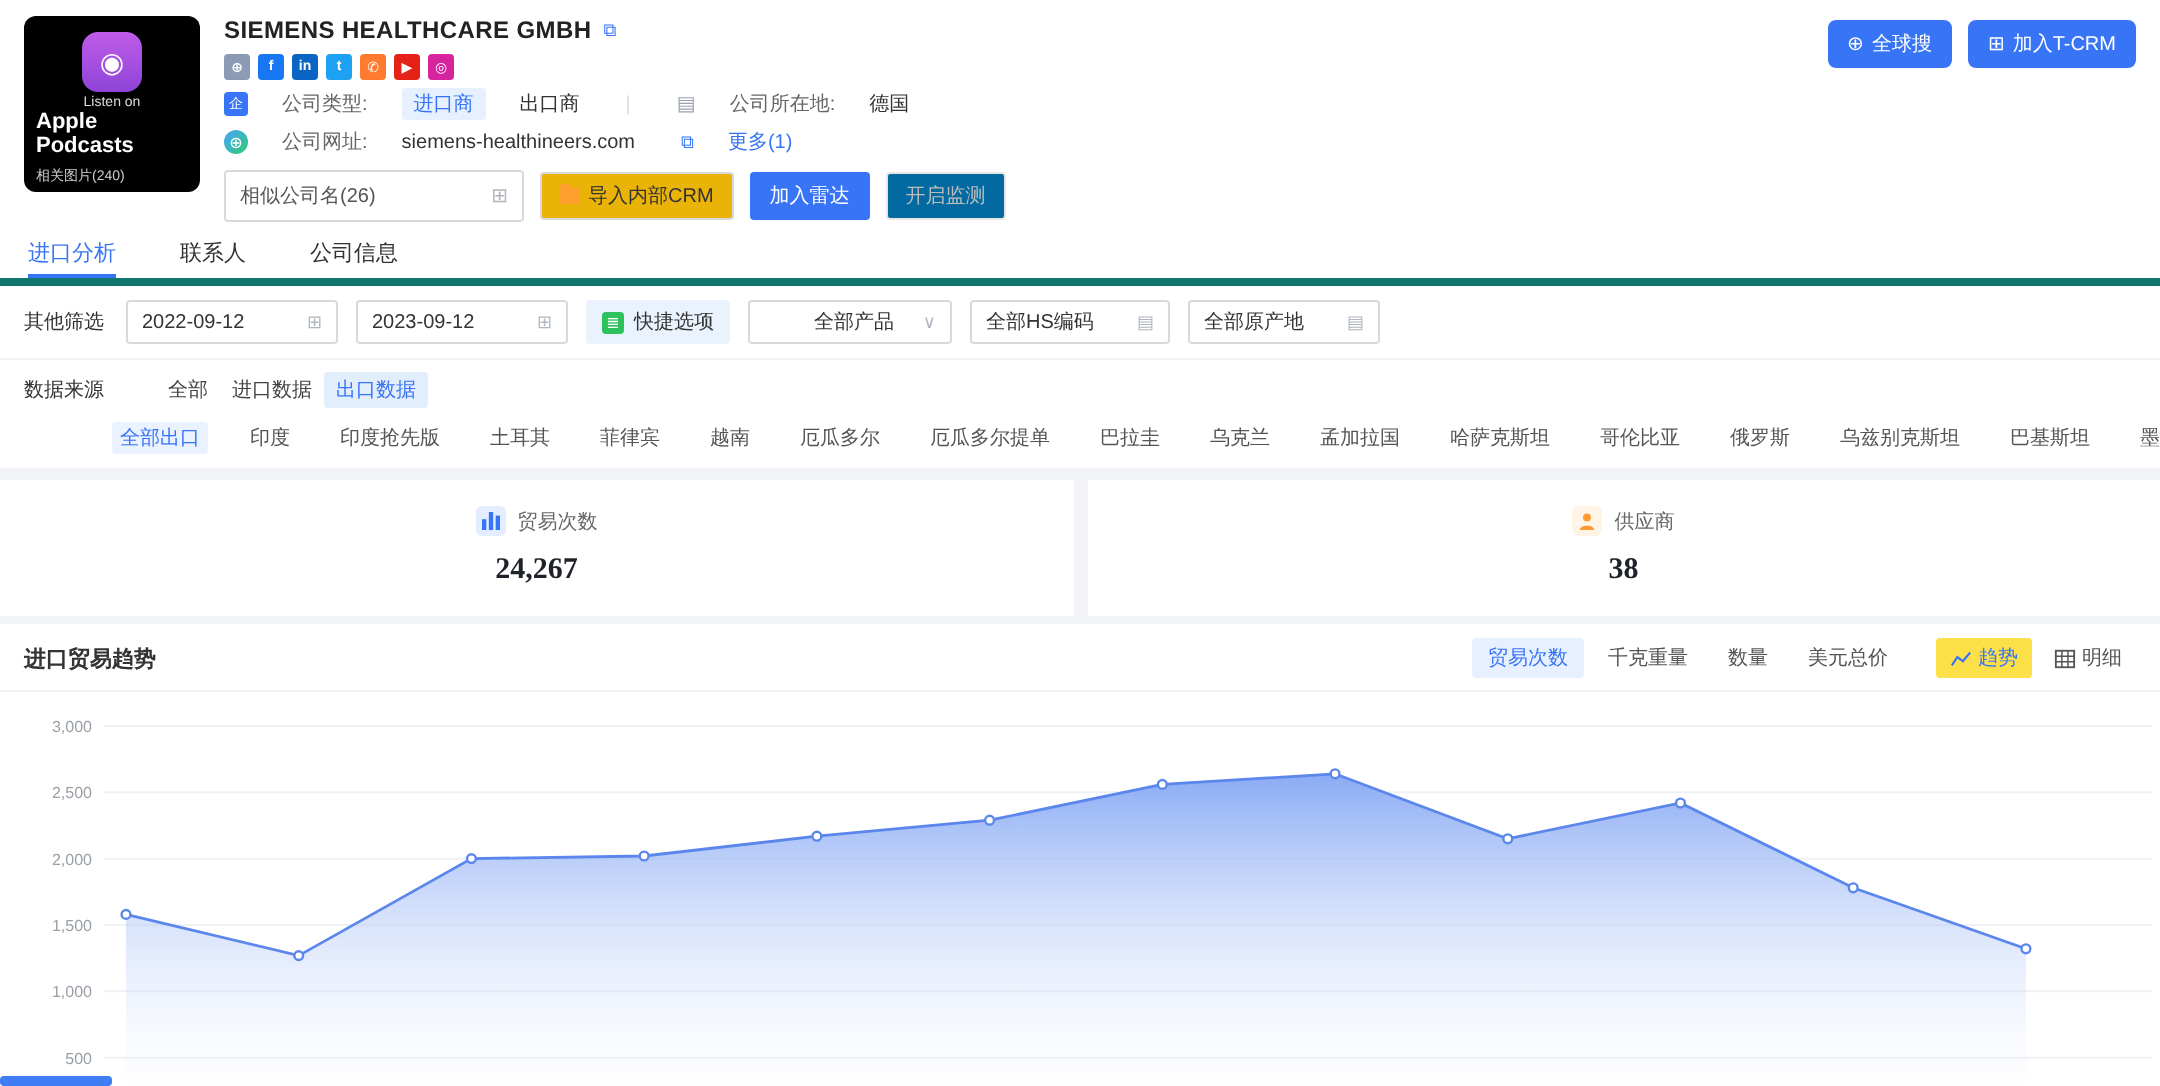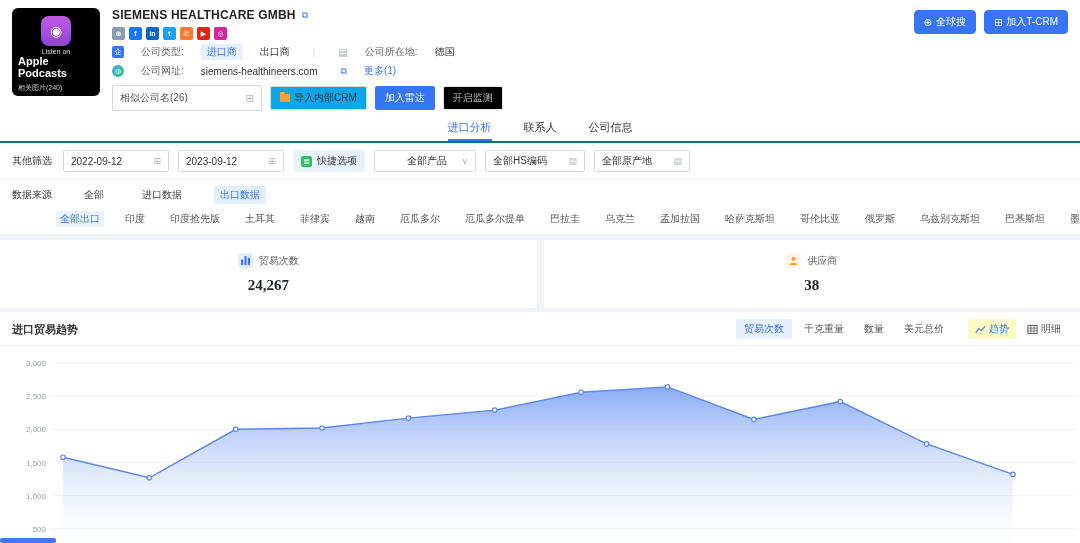--- a/index.html
+++ b/index.html
@@ -31,33 +31,33 @@
   .globe-ic { width:12px; height:12px; border-radius:50%; background:linear-gradient(135deg,#4aa3ff,#2ecc71);
     color:#fff; font-size:8px; display:inline-flex; align-items:center; justify-content:center; }
   .tag-primary { background:#e6f0ff; color:#3875f6; padding:1px 6px; border-radius:2px; }
   .sep { color:#ddd; margin:0 6px; }
   .more { color:#3875f6; cursor:pointer; }
   .site { color:#333; }
   .actions { gap:8px; margin-top:3px; }
   .sim-input { width:150px; height:24px; border:1px solid #d9d9d9; border-radius:2px; padding:12px 7px;
     display:flex; align-items:center; justify-content:space-between; color:#555; background:#fff; cursor:text; }
   .in-ic { color:#b0b6bf; }
-  .btn { height:24px; border:1px solid #d9d9d9; border-radius:2px; background:#0ea5e9; padding:0 9px;
+  .btn { height:24px; border:1px solid #d9d9d9; border-radius:2px; background:#eab308; padding:0 9px;
     font-size:10px; color:#333; display:inline-flex; align-items:center; gap:4px; cursor:pointer;
     font-family:inherit; }
   .btn-primary { background:#3875f6; border-color:#3875f6; color:#fff; }
-  .btn-disabled { color:#bcbcbc; background:#000000; border-color:#e6e6e6; cursor:not-allowed; }
+  .btn-disabled { color:#bcbcbc; background:#0369a1; border-color:#e6e6e6; cursor:not-allowed; }
   .folder-ic { width:10px; height:8px; background:#ffa02e; border-radius:1px; position:relative; display:inline-block; }
   .folder-ic::before { content:""; position:absolute; top:-2px; left:0; width:5px; height:2px; background:#ffa02e; border-radius:1px 1px 0 0; }
   .top-right { position:absolute; right:12px; top:10px; display:flex; gap:8px; }
   .top-right .btn { border-radius:4px; }
   .w-ic { font-size:10px; }
 
   
-  .tabs { display:flex; gap:32px; padding:0 14px; border-bottom:2px solid #0f766e; height:28px; align-items:stretch;justify-content:center; }
+  .tabs { display:flex; gap:32px; padding:0 14px; border-bottom:4px solid #0f766e; height:28px; align-items:stretch; }
   .tab { font-size:11px; color:#333; display:flex; align-items:center; cursor:pointer; border-bottom:2px solid transparent; }
   .tab.active { color:#3875f6; border-bottom-color:#3875f6; }
 
   
   .filters { display:flex; align-items:center; gap:9px; padding:7px 12px; }
   .f-label { color:#333; margin-right:2px; }
   .fbox { height:22px; border:1px solid #d9d9d9; border-radius:2px; background:#fff; padding:0 7px;
     display:flex; align-items:center; justify-content:space-between; color:#333; cursor:pointer; }
   .fbox .gic { color:#b0b6bf; margin-left:8px; font-size:9px; }
   .f-date { width:106px; }
@@ -65,21 +65,21 @@
   .f-hs { width:100px; }
   .f-org { width:96px; }
   .quick { height:22px; background:#e9f2fd; border-radius:2px; padding:0 8px; display:flex; align-items:center; gap:5px; color:#333; cursor:pointer; }
   .q-ic { width:11px; height:11px; background:#2ec25e; border-radius:2px; color:#fff; font-size:8px;
     display:inline-flex; align-items:center; justify-content:center; }
   .hr { height:1px; background:#f0f1f4; }
 
   
   .ds-row { display:flex; align-items:center; padding:6px 12px 4px 12px; gap:26px; }
   .ds-label { color:#333; }
-  .ds-opts { display:flex; gap:26px; }
+  .ds-opts { display:flex; }
   .ds-opt { color:#444; cursor:pointer; padding:2px 6px; border-radius:2px; }
   .ds-opt.active { background:#e3eefc; color:#3875f6; }
   .regions-row { display:flex; align-items:center; padding:3px 14px 7px 56px; }
   .regions { display:flex; gap:17px; flex-wrap:nowrap; }
   .region { color:#555; cursor:pointer; white-space:nowrap; padding:1px 4px; border-radius:2px; }
   .region.active { color:#3875f6; background:#e9f2fe; }
 
   
   .band { height:6px; background:#f1f3f7; }
   .band2 { height:4px; background:#f1f3f7; }
@@ -90,21 +90,21 @@
   .s-val { margin-top:9px; font-size:15px; font-weight:bold; color:#1f2329;
     font-family:"Liberation Serif","DejaVu Serif",serif; }
 
   
   .trend-head { display:flex; align-items:center; padding:7px 12px 6px 12px; }
   .t-title { font-size:11px; color:#333; font-weight:bold; }
   .t-controls { margin-left:auto; display:flex; align-items:center; gap:4px; }
   .metric { padding:3px 8px; border-radius:2px; color:#555; cursor:pointer; }
   .metric.active { background:#e7f0fe; color:#3875f6; }
   .view-btn { padding:3px 7px; border-radius:2px; color:#555; cursor:pointer; display:inline-flex; align-items:center; gap:3px; }
-  .view-btn.active { background:#fef9c3; color:#3875f6; }
+  .view-btn.active { background:#fde047; color:#3875f6; }
   .view-gap { width:8px; }
   svg text { font-family:"Liberation Sans","DejaVu Sans",sans-serif; }
   .hscroll { position:fixed; left:0; bottom:0; width:56px; height:5px; background:#3f7df6; border-radius:2px; }
 </style>
 </head>
 <body>
 
 <div>
 
   

